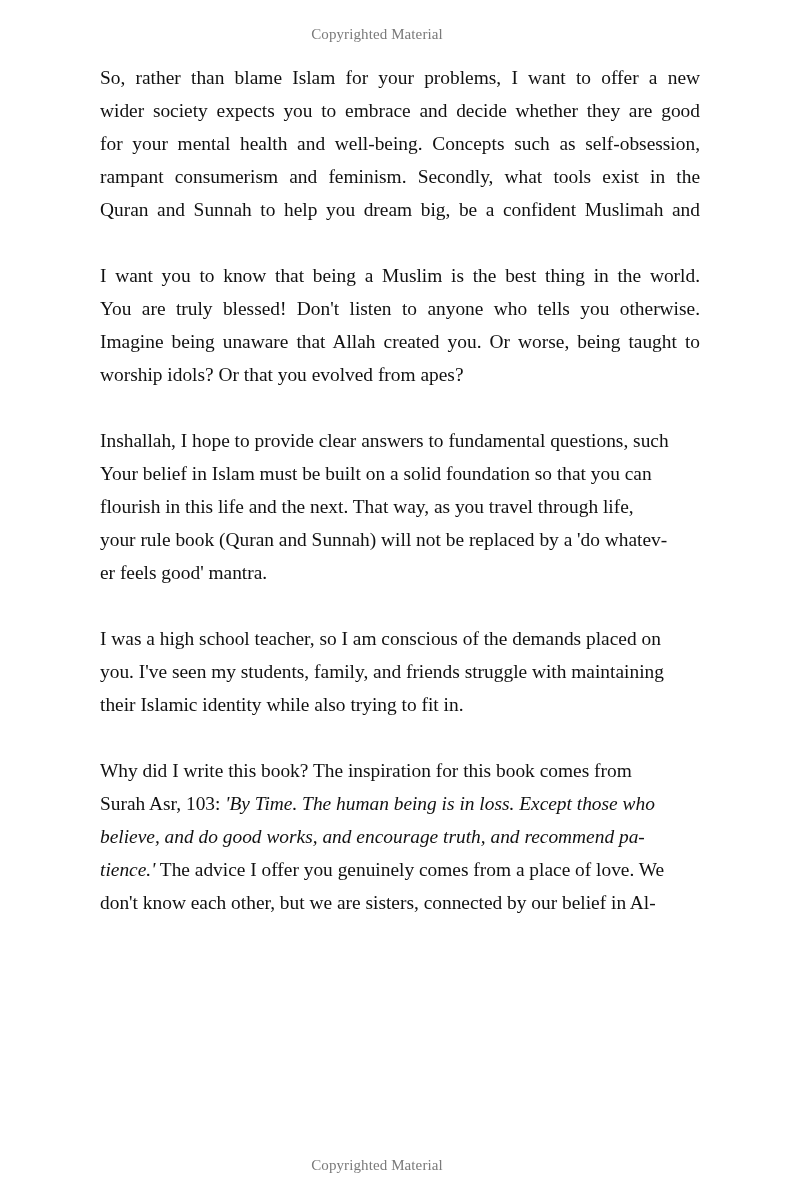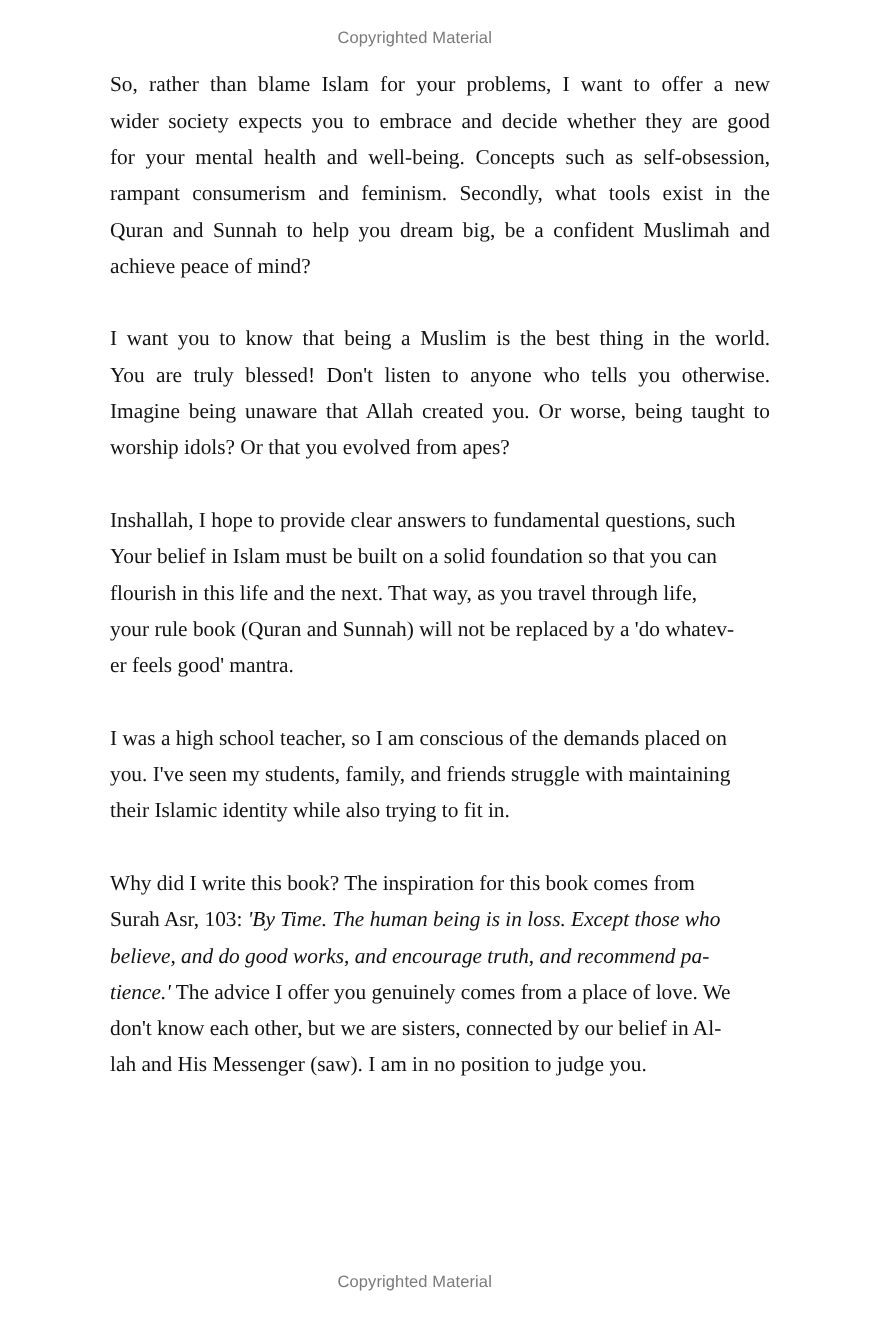--- a/index.html
+++ b/index.html
@@ -13,21 +13,21 @@
       position: relative;
       overflow: hidden;
       font-family: "Liberation Serif", serif;
       color: #111111;
     }
     .watermark {
       position: absolute;
       left: 0;
       width: 754px;
       text-align: center;
-      font-family: Liberation Sans, sans-serif;
+      font-family: Liberation Serif, serif;
       font-size: 15px;
       color: #7a7a7a;
       letter-spacing: 0.1px;
     }
     .watermark.top { top: 26px; }
     .watermark.bottom { top: 1157px; }
     .content {
       position: absolute;
       left: 100px;
       top: 61px;
@@ -61,21 +61,20 @@
 <div class="watermark top">Copyrighted Material</div>
 
 <div class="content">
 
   <div class="para">
     <div class="line justify">So, rather than blame Islam for your problems, I want to offer a new</div>
     <div class="line justify">wider society expects you to embrace and decide whether they are good</div>
     <div class="line justify">for your mental health and well-being. Concepts such as self-obsession,</div>
     <div class="line justify">rampant consumerism and feminism. Secondly, what tools exist in the</div>
     <div class="line justify">Quran and Sunnah to help you dream big, be a confident Muslimah and</div>
-    <div class="line">achieve peace of mind?</div>
   </div>
 
   <div class="gap"></div>
 
   <div class="para">
     <div class="line justify">I want you to know that being a Muslim is the best thing in the world.</div>
     <div class="line justify">You are truly blessed! Don't listen to anyone who tells you otherwise.</div>
     <div class="line justify">Imagine being unaware that Allah created you. Or worse, being taught to</div>
     <div class="line">worship idols? Or that you evolved from apes?</div>
   </div>
@@ -105,18 +104,17 @@
     <div class="line">
       <span>Surah Asr, 103: </span><em>'By Time. The human being is in loss. Except those who</em>
     </div>
     <div class="line">
       <em>believe, and do good works, and encourage truth, and recommend pa-</em>
     </div>
     <div class="line">
       <em>tience.'</em><span> The advice I offer you genuinely comes from a place of love. We</span>
     </div>
     <div class="line">don't know each other, but we are sisters, connected by our belief in Al-</div>
-    <div class="line">lah and His Messenger (saw). I am in no position to judge you.</div>
   </div>
 
 </div>
 
 <div class="watermark bottom">Copyrighted Material</div>
 
 </body></html>

